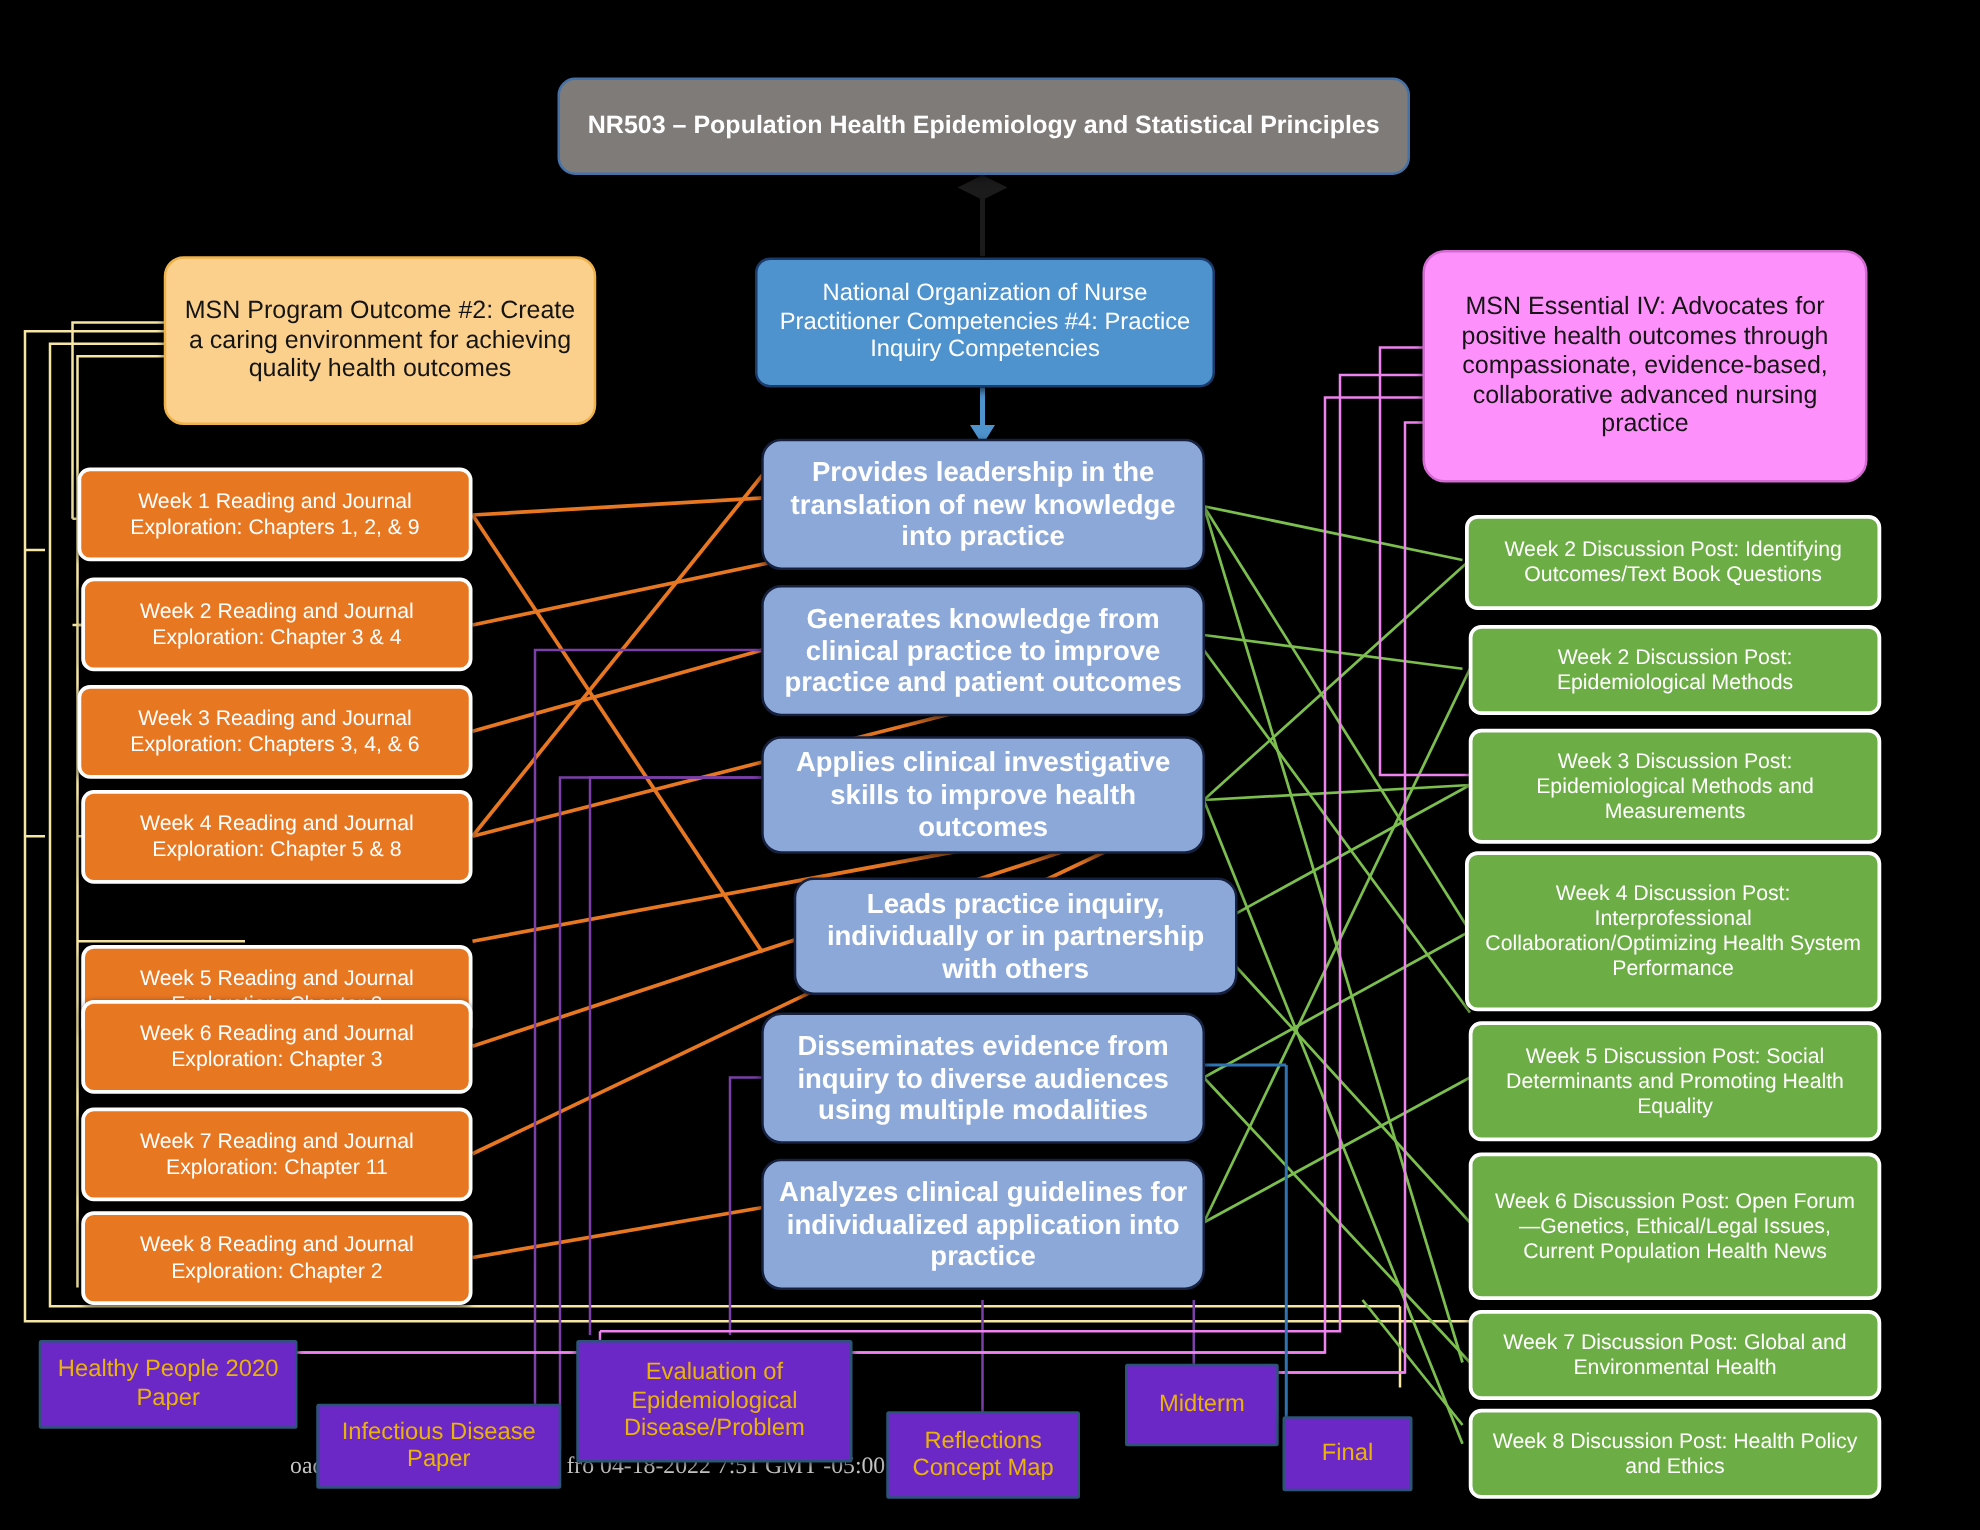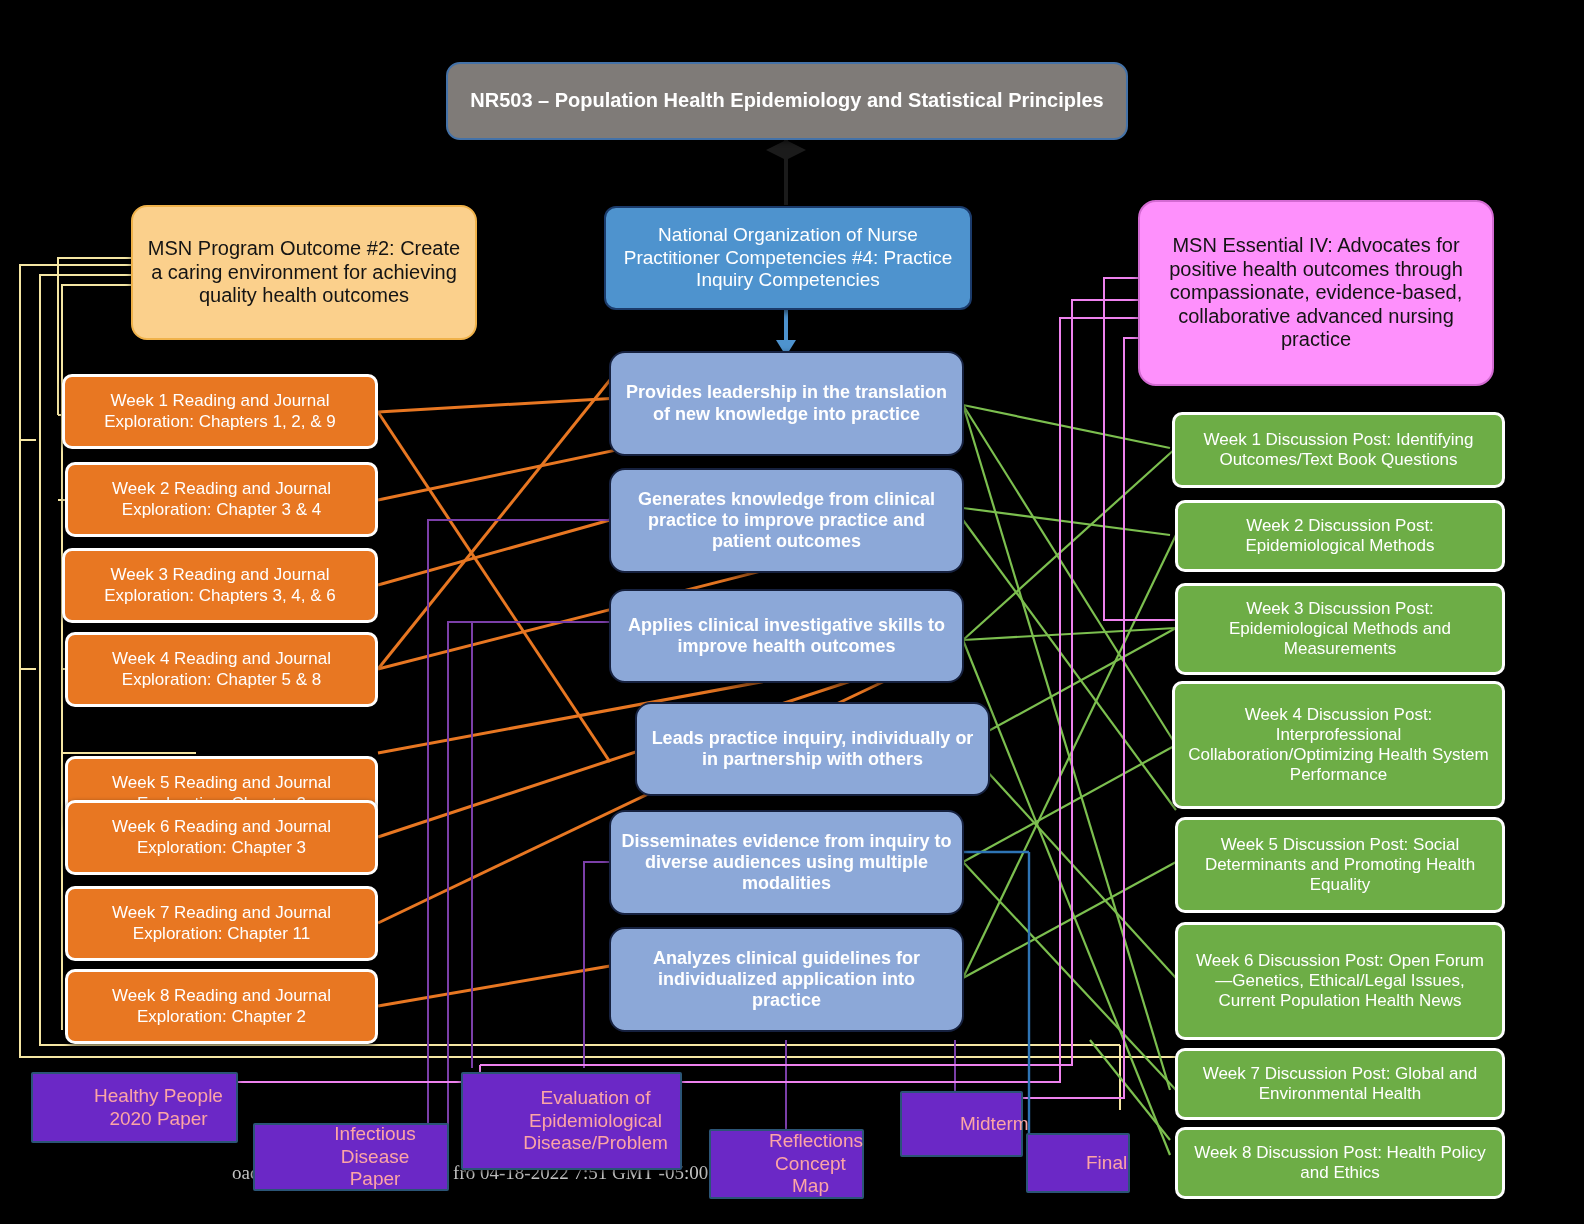--- a/index.html
+++ b/index.html
@@ -91,43 +91,42 @@
     box-shadow: 0 2px 5px rgba(0,0,0,.6);
   }
 
   
   .lblue-node {
     background: #8CA8D8;
     border: 2px solid #16213f;
     border-radius: 16px;
     color: #ffffff;
     font-weight: bold;
-    font-size: 18px;
+    font-size: 22px;
     box-shadow: 0 3px 7px rgba(0,0,0,.6);
   }
 
   
   .green-node {
     background: #6DAD46;
     border: 3px solid #ffffff;
     border-radius: 10px;
     color: #ffffff;
     font-size: 17px;
     box-shadow: 0 2px 5px rgba(0,0,0,.6);
   }
 
   
   .purple-node {
     background: #6B28C6;
     border: 2px solid #2b5577;
     border-radius: 2px;
-    color: #fca5a5;
+    color: #eab308;
     font-size: 19px;
     box-shadow: 0 2px 5px rgba(0,0,0,.6);
-    padding-left: 48px;
   }
 
   .watermark {
     position: absolute;
     z-index: 3;
     color: #cfcfcf;
     font-family: "Liberation Serif", serif;
     font-size: 19px;
     white-space: nowrap;
     opacity: .95;
@@ -283,21 +282,21 @@
     <span class="txt">Leads practice inquiry, individually or in partnership with others</span>
   </div>
   <div class="node lblue-node" style="left:609px; top:810px; width:355px; height:105px;">
     <span class="txt">Disseminates evidence from inquiry to diverse audiences using multiple modalities</span>
   </div>
   <div class="node lblue-node" style="left:609px; top:927px; width:355px; height:105px;">
     <span class="txt">Analyzes clinical guidelines for individualized application into practice</span>
   </div>
 
   <div class="node green-node" style="left:1172px; top:412px; width:333px; height:76px;">
-    <span class="txt">Week 1 Discussion Post: Identifying Outcomes/Text Book Questions</span>
+    <span class="txt">Week 2 Discussion Post: Identifying Outcomes/Text Book Questions</span>
   </div>
   <div class="node green-node" style="left:1175px; top:500px; width:330px; height:72px;">
     <span class="txt">Week 2 Discussion Post: Epidemiological Methods</span>
   </div>
   <div class="node green-node" style="left:1175px; top:583px; width:330px; height:92px;">
     <span class="txt">Week 3 Discussion Post: Epidemiological Methods and Measurements</span>
   </div>
   <div class="node green-node" style="left:1172px; top:681px; width:333px; height:128px;">
     <span class="txt">Week 4 Discussion Post: Interprofessional Collaboration/Optimizing Health System Performance</span>
   </div>

